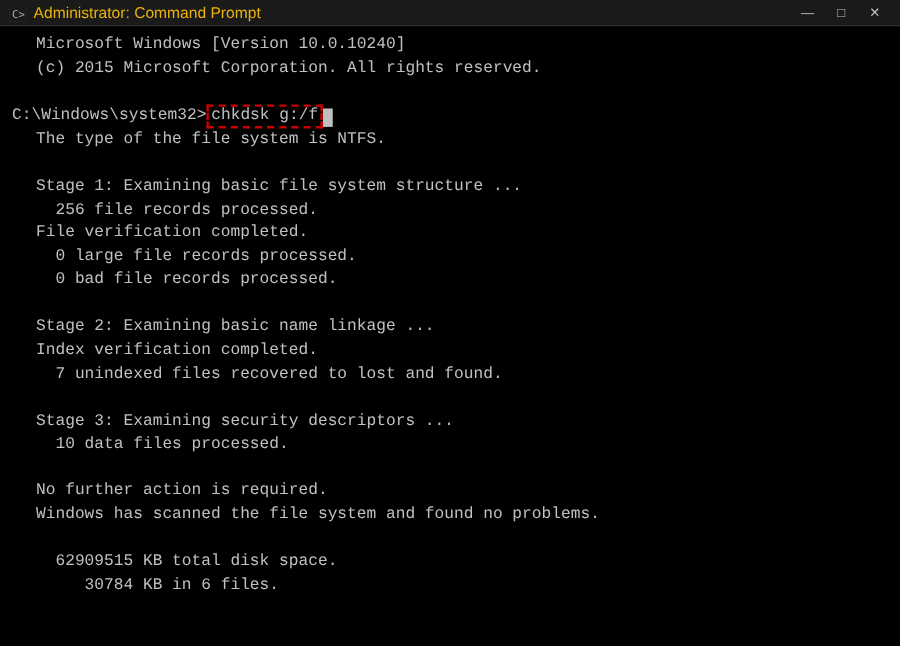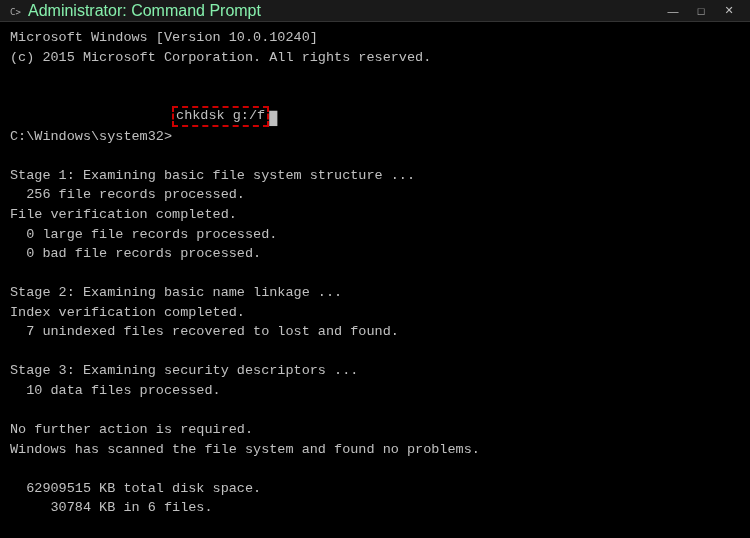--- a/index.html
+++ b/index.html
@@ -39,22 +39,22 @@
       height: 14px;
       background: #333;
       display: flex;
       align-items: center;
       justify-content: center;
       font-size: 9px;
       color: #aaa;
     }
 
     .title-bar-text {
-      font-size: 16px;
-      color: #86efac;
+      font-size: 13px;
+      color: #eab308;
       font-family: 'Segoe UI', Arial, sans-serif;
     }
 
     .title-bar-controls {
       display: flex;
       gap: 2px;
     }
 
     .title-btn {
       width: 26px;
@@ -75,31 +75,31 @@
       padding: 6px 10px;
       height: calc(538px - 22px);
       overflow: hidden;
       line-height: 1.45;
     }
 
     .line {
       white-space: pre;
       display: block;
       color: #c0c0c0;
+      margin-left: 20px;
     }
 
     .command-line {
       display: flex;
       align-items: center;
     }
 
     .prompt {
       color: #c0c0c0;
       white-space: pre;
-      margin-top: 40px;
     }
 
     .command-text {
       color: #c0c0c0;
       white-space: pre;
       margin-top: 21px;
     }
 
     .command-highlight {
       border: 2px dashed #cc0000;
@@ -140,20 +140,21 @@
   <span class="line">Microsoft Windows [Version 10.0.10240]</span>
   <span class="line">(c) 2015 Microsoft Corporation. All rights reserved.</span>
   <span class="line">&nbsp;</span>
   <div class="command-line">
     <span class="prompt">C:\Windows\system32&gt;</span>
     <span class="command-highlight">
       <span class="command-text">chkdsk g:/f</span>
     </span>
     <span class="cursor">█</span>
   </div>
+  <span class="line">The type of the file system is NTFS.</span>
   <span class="line">&nbsp;</span>
   <span class="line">Stage 1: Examining basic file system structure ...</span>
   <span class="line">  256 file records processed.</span>
   <span class="line">File verification completed.</span>
   <span class="line">  0 large file records processed.</span>
   <span class="line">  0 bad file records processed.</span>
   <span class="line">&nbsp;</span>
   <span class="line">Stage 2: Examining basic name linkage ...</span>
   <span class="line">Index verification completed.</span>
   <span class="line">  7 unindexed files recovered to lost and found.</span>

